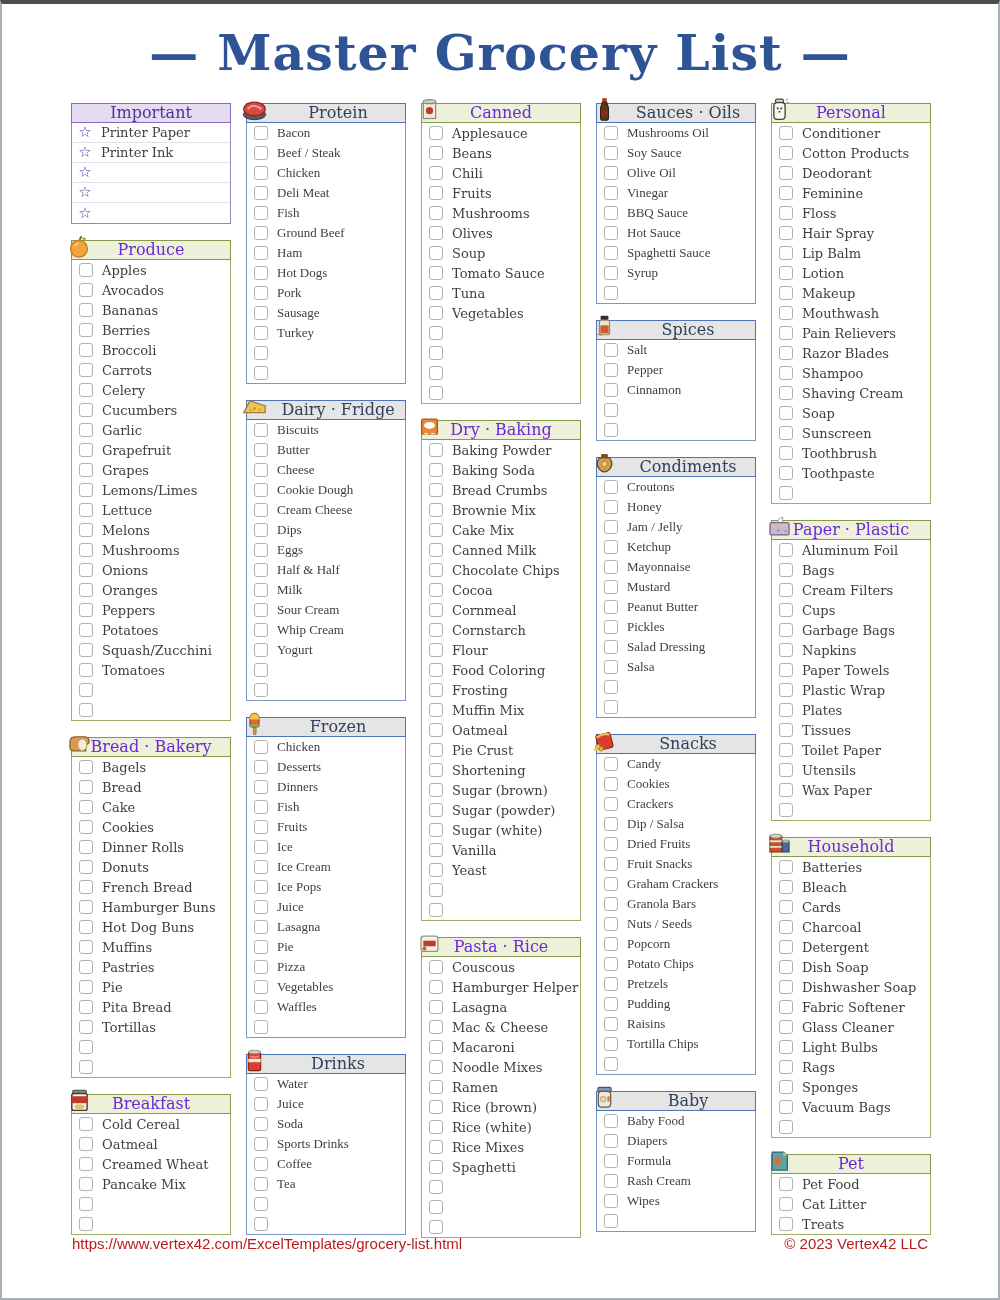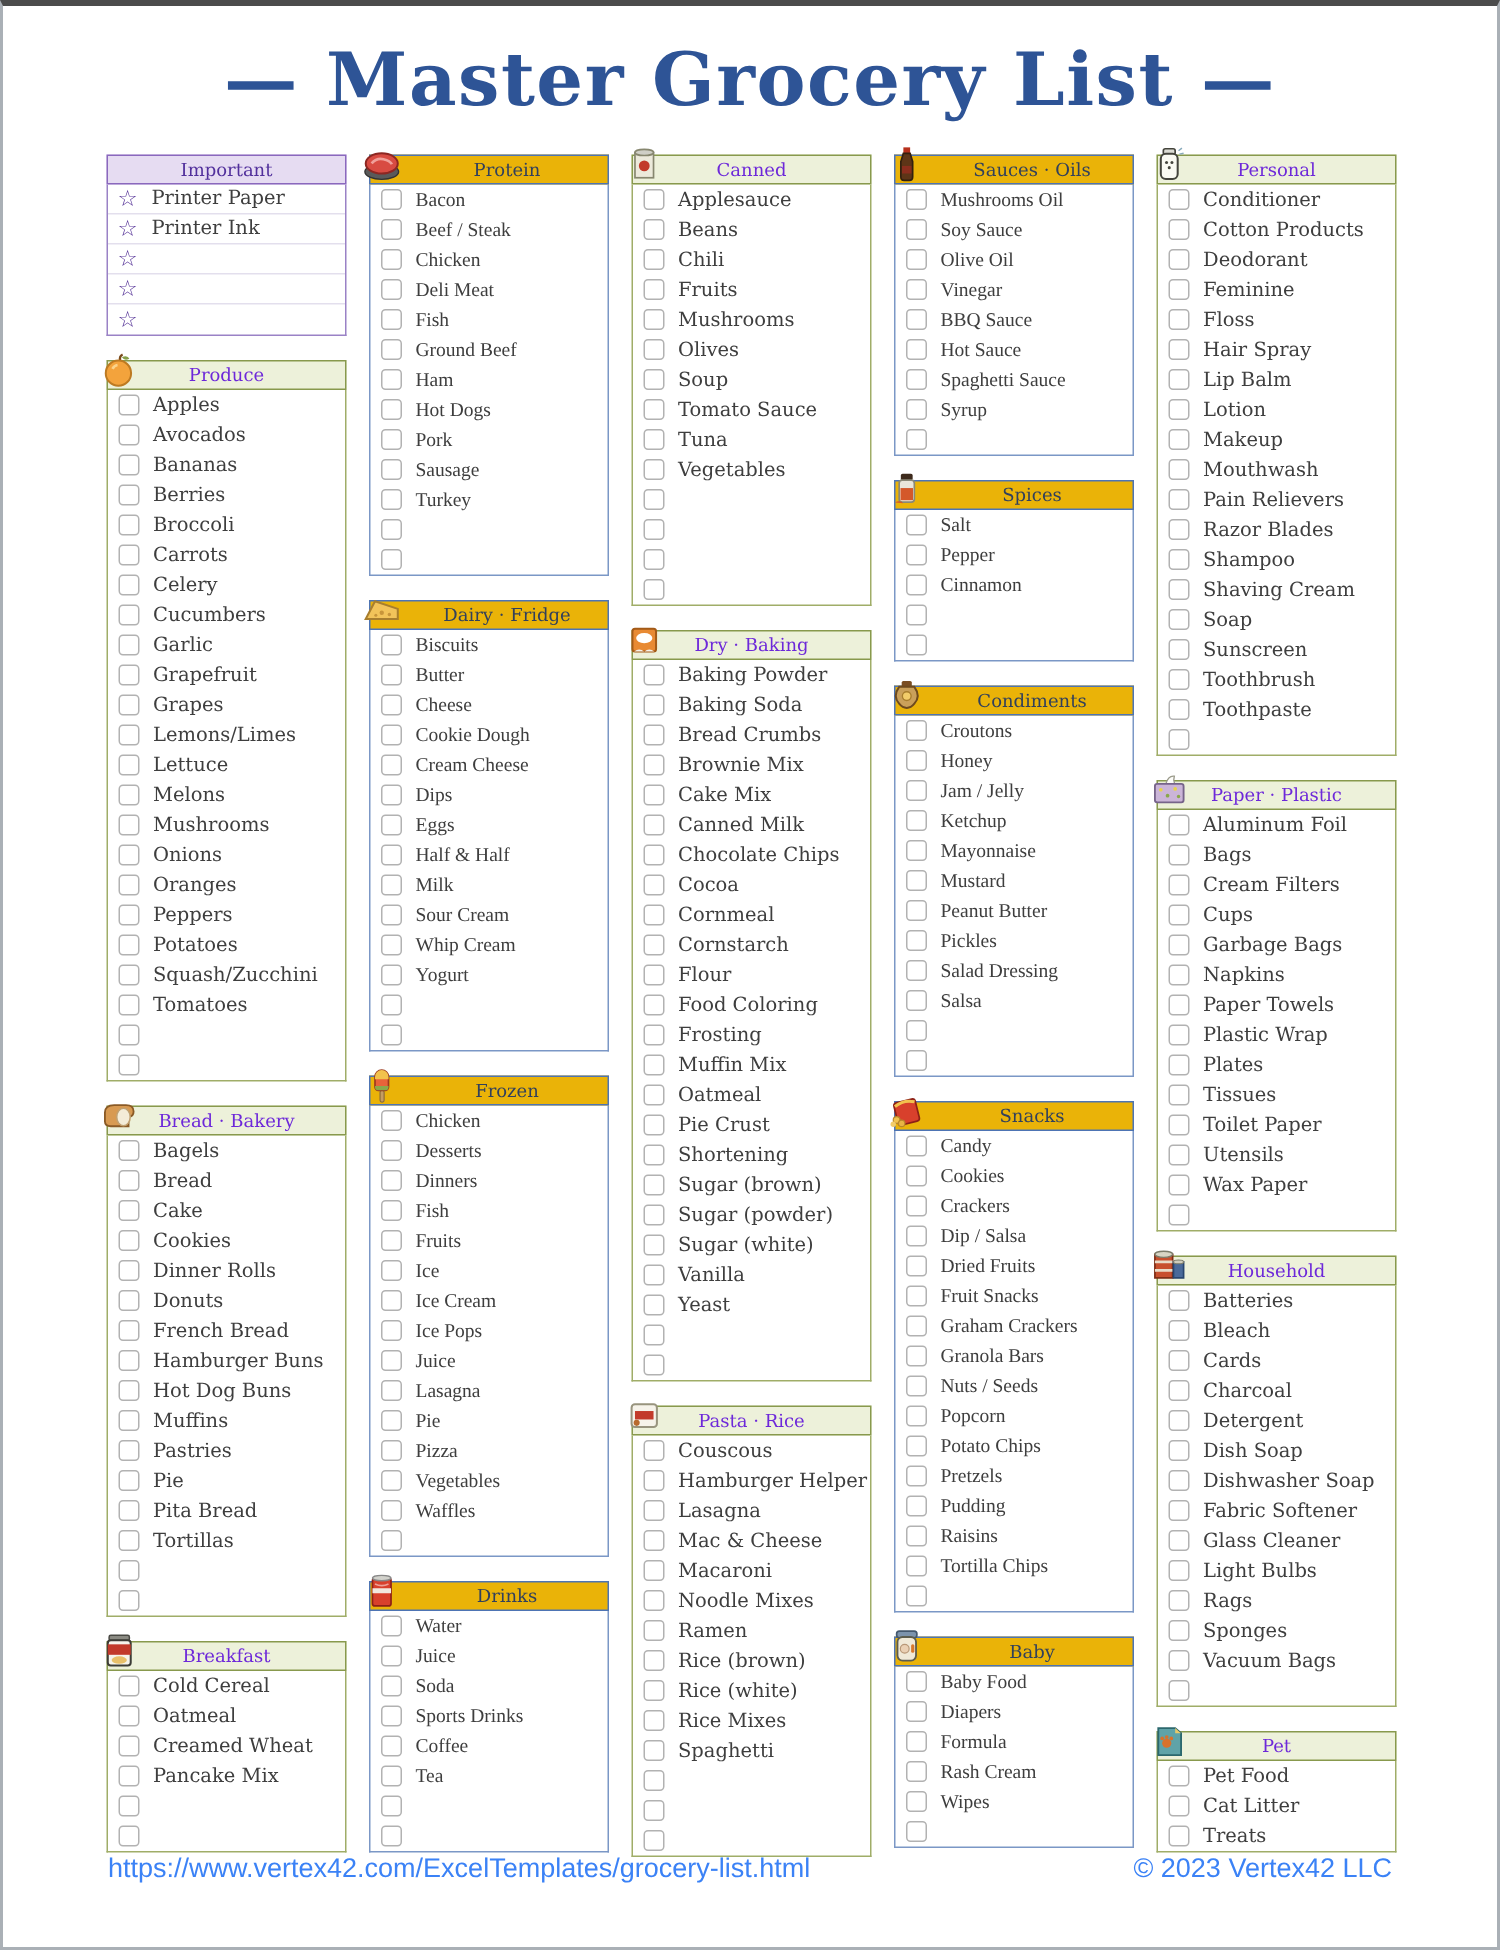--- a/index.html
+++ b/index.html
@@ -14,50 +14,50 @@
     text-align:center; font-size:49px; font-weight:700;
     color:#2e5496; letter-spacing:1px;
   }
   #board { position:absolute; left:69px; top:99px; display:flex; gap:15px; }
   .col { width:160px; display:flex; flex-direction:column; }
   .sec { position:relative; margin-bottom:16px; background:#fff; }
   .sec-head {
     position:relative; height:20px; display:flex; align-items:center;
     justify-content:center; box-sizing:border-box;
   }
-  .sec-title { font-size:12px; line-height:1; white-space:nowrap; }
+  .sec-title { font-size:16px; line-height:1; white-space:nowrap; }
   .sec-icon { position:absolute; left:-6px; top:-8px; width:27px; height:27px; pointer-events:none; }
   .sec-icon svg { width:27px; height:27px; display:block; }
   .sec-list { box-sizing:border-box; }
   .row { height:20px; display:flex; align-items:center; padding-left:7px; box-sizing:border-box; }
   .checkbox {
     width:12px; height:12px; flex:none; background:#fff;
     border:1.6px solid #b2b2b2; border-radius:3px;
   }
   .star {
     flex:none; width:14px; text-align:center; margin-left:-1px;
     color:#5b3a9b; font-size:15px; line-height:1;
     font-family:"DejaVu Sans", sans-serif;
   }
   .row-label { margin-left:9px; font-size:13px; color:#3e3e3e; white-space:nowrap; }
   
   .theme-green .sec-head { background:#edf1da; border:1.5px solid #88994d; }
   .theme-green .sec-title { color:#6d28d9; }
   .theme-green .sec-list { border:1px solid #a0ad68; border-top:none; }
-  .theme-blue .sec-head { background:#eab308; border:1.5px solid #4d74b4;padding-left:24px; }
+  .theme-blue .sec-head { background:#e5e5e5; border:1.5px solid #4d74b4;padding-left:24px; }
   .theme-blue .sec-title { color:#31405c; }
   .theme-blue .sec-list { border:1px solid #7b97c6; border-top:none;font-family:Liberation Serif, serif; }
   .theme-purple .sec-head { background:#e6dcf2; border:1.5px solid #8a68bd; }
   .theme-purple .sec-title { color:#52309c; }
   .theme-purple .sec-list { border:1px solid #9a82c6; border-top:none; }
   .theme-purple .row:not(:last-child) { border-bottom:1px solid #e3dfed; }
   .footer {
     position:absolute; left:70px; right:70px; top:1231px;
     display:flex; justify-content:space-between;
-    font-family:"Liberation Sans", sans-serif; font-size:18px; color:#3b82f6;
+    font-family:"Liberation Sans", sans-serif; font-size:15px; color:#b91c1c;
   }
 </style>
 </head>
 <body>
 
 <div class="page">
   <h1 class="title">— Master Grocery List —</h1>
   <div id="board">
       <div class="col">
         <section class="sec theme-purple">

